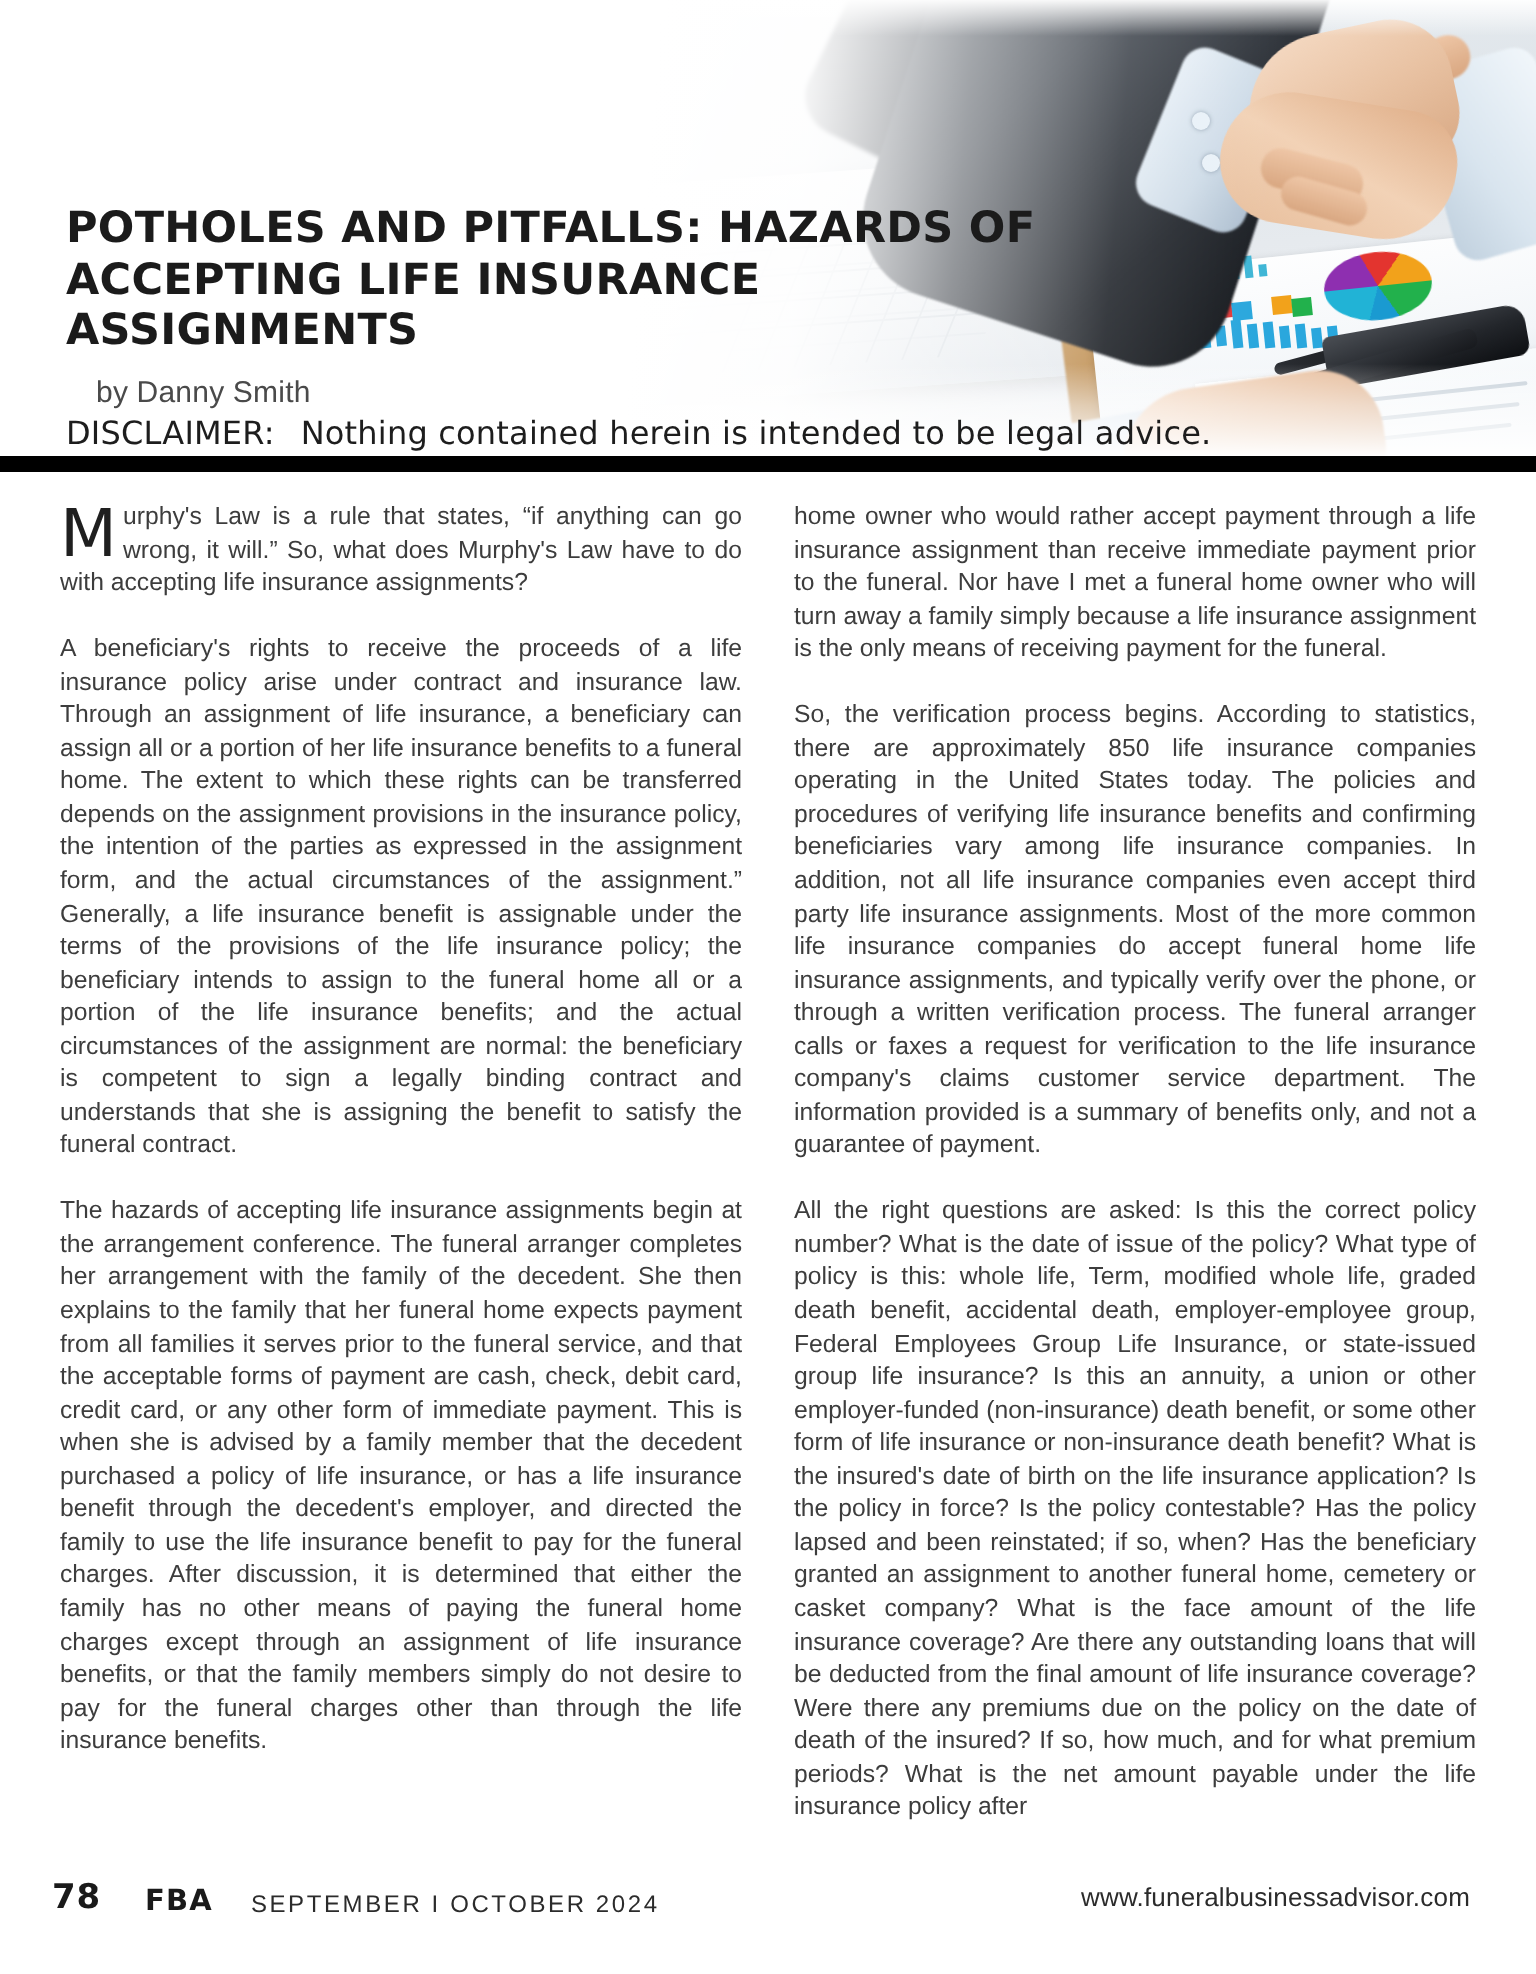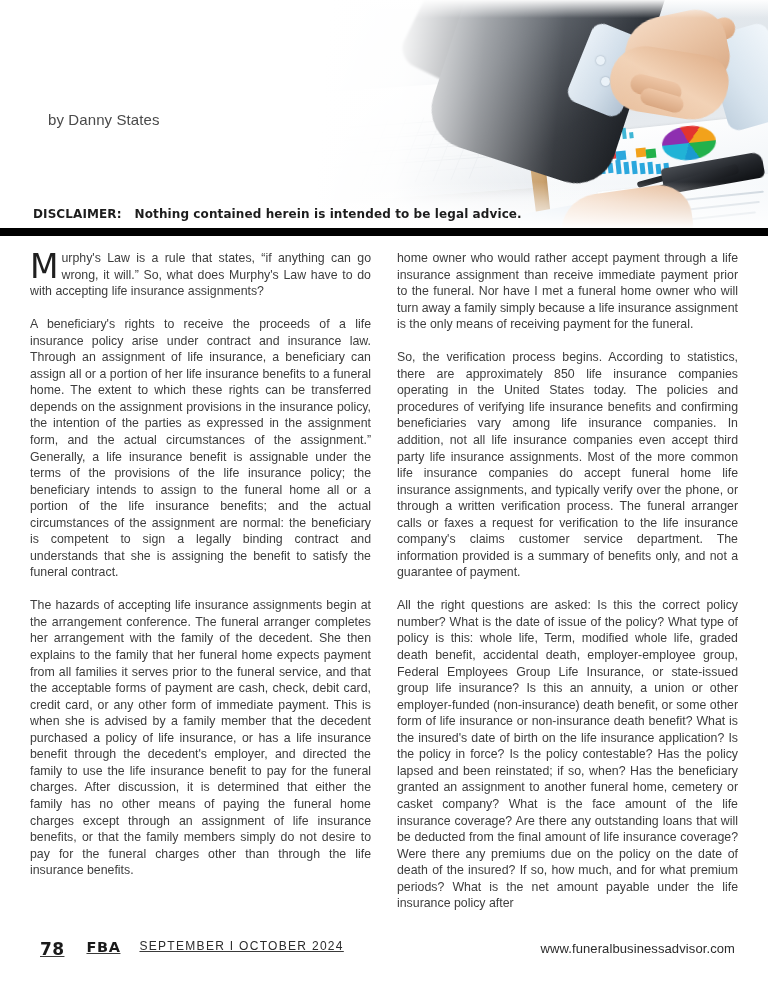--- a/index.html
+++ b/index.html
@@ -319,22 +319,22 @@
     letter-spacing: .1px;
   }
 
   
   .disclaimer {
     position: absolute;
     left: 33px;
     top: 207px;
     z-index: 6;
     font-family: "DejaVu Sans", sans-serif;
-    font-size: 12px;
-    font-weight: bold;
+    font-size: 16px;
+    font-weight: normal;
     color: #1d1d1d;
     letter-spacing: .1px;
     white-space: nowrap;
   }
   .disclaimer .dq-label { margin-right: 13px; }
 
   
   .black-bar {
     position: absolute;
     left: 0; top: 228px;
@@ -382,26 +382,25 @@
   
   .footer {
     position: absolute;
     left: 0;
     bottom: 0;
     width: 768px;
     height: 48px;
   }
   .footer-left {
     position: absolute;
-    left: 40px;
+    left: 26px;
     top: 0;
     display: flex;
-    align-items: flex-start;
+    align-items: flex-end;
     gap: 0;
-    text-decoration: underline;
   }
   .page-no {
     font-family: "DejaVu Sans", sans-serif;
     font-weight: bold;
     font-size: 17px;
     color: #1a1a1a;
     letter-spacing: .4px;
   }
   .fba-mark {
     font-family: "DejaVu Sans", sans-serif;
@@ -506,21 +505,23 @@
     <div class="sleeve-lower"></div>
     <div class="hand-lower"></div>
 
     <div class="hero-fade"></div>
     <div class="hero-fade-top"></div>
     <div class="hero-fade-bottom"></div>
   </div>
 </div>
 
 <div class="title-block">
-  <div class="byline">by Danny States</div>
+  <h1 class="article-title">POTHOLES AND PITFALLS:  HAZARDS OF
+ACCEPTING LIFE INSURANCE ASSIGNMENTS</h1>
+  <div class="byline">by Danny Smith</div>
 </div>
 
 <div class="disclaimer">
   <span class="dq-label">DISCLAIMER:</span><span>Nothing contained herein is intended to be legal advice.</span>
 </div>
 
 <div class="black-bar"></div>
 
 <div class="columns">
   <div class="col">

